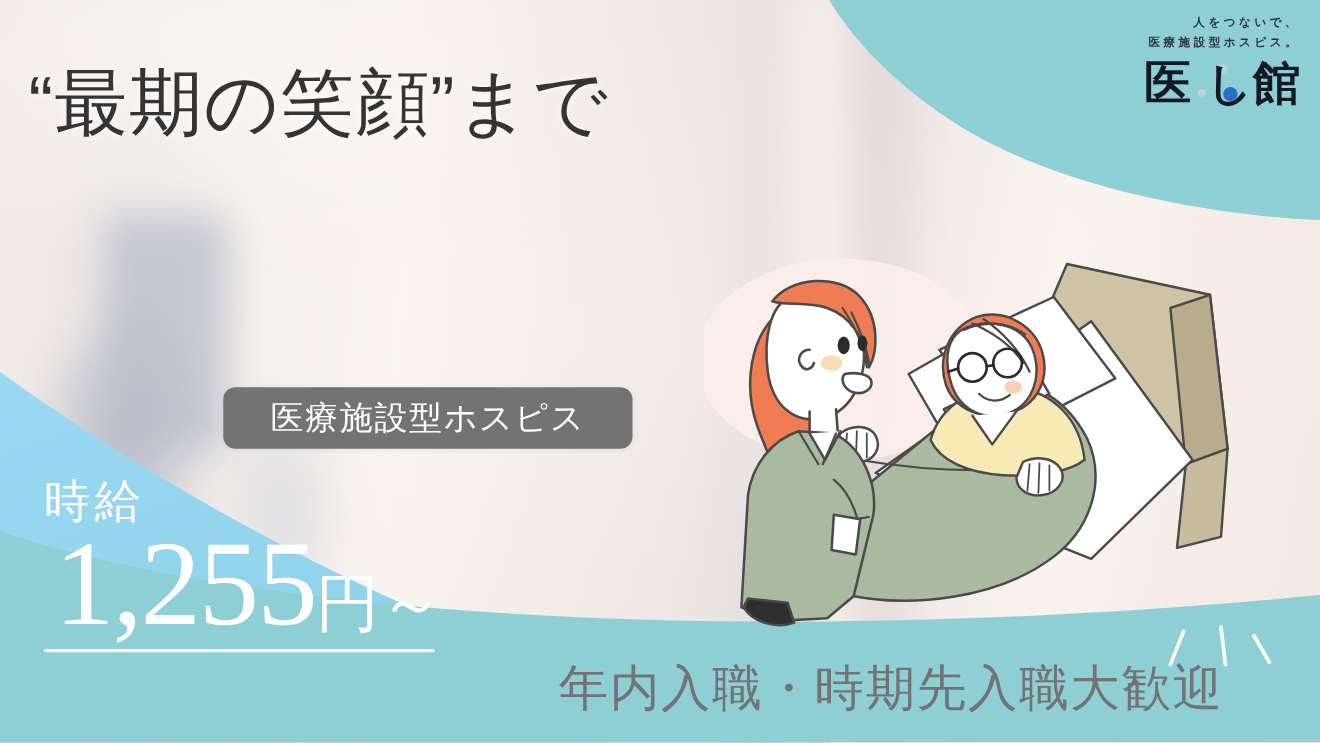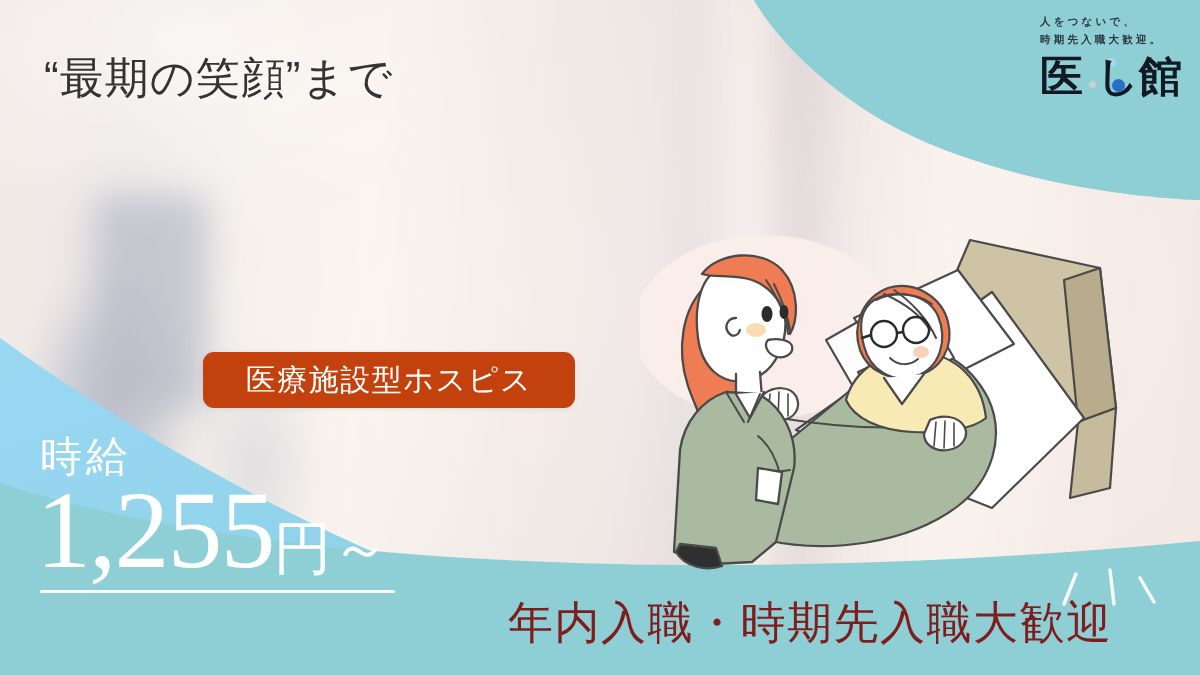--- a/index.html
+++ b/index.html
@@ -66,21 +66,21 @@
 
   
   
   .teal-top { position:absolute; right:0; top:0; width:470px; height:200px; }
   
   .blue-wedge { position:absolute; left:0; top:300px; width:760px; height:376px; }
   
   .teal-bottom { position:absolute; left:0; bottom:0; width:1200px; height:300px; }
 
   
-  .logo { position:absolute; right:18px; top:12px; text-align:left; }
+  .logo { position:absolute; right:18px; top:12px; text-align:right; }
   .logo-tag {
     font-size:10.5px; color:#2c3540; line-height:1.75;
     letter-spacing:3.2px; font-weight:600;
     white-space:nowrap;
   }
   .logo-main {
     margin-top:5px;
     display:flex; align-items:center; justify-content:center;
     gap:3px;
   }
@@ -96,24 +96,23 @@
   }
   .logo-dot { position:absolute; border-radius:50%; }
   .dot-blue  { width:13px; height:13px; background:#2a6fc4; left:26px; top:25px; }
   .dot-pale  { width:9px;  height:9px;  background:#a8d8e8; left:21px; top:4px;  }
   .dot-grey  { width:7px;  height:7px;  background:#c9cfd4; left:3px;  top:27px; }
 
   
   .headline {
     position:absolute; left:0; top:48px; width:845px;
     color:#343434;
-    font-size:44px; font-weight:400; line-height:1.38;
+    font-size:67px; font-weight:400; line-height:1.38;
     letter-spacing:1px;
     text-shadow:0 1px 9px rgba(255,255,255,.78);
-    margin-left:18px;
   }
   .headline .l1 { display:block; padding-left:26px; }
   .headline .l2 { display:block; text-align:right; padding-right:24px; }
 
   
   .sub-block { position:absolute; left:196px; top:249px; width:376px; text-align:center; }
   .sub-rule {
     height:1px; width:100%;
     background:linear-gradient(90deg, rgba(120,115,112,0) 0%, rgba(110,105,102,.8) 12%, rgba(110,105,102,.8) 88%, rgba(120,115,112,0) 100%);
   }
@@ -124,47 +123,48 @@
   }
   .sub-rule2 {
     height:1px; width:100%;
     background:linear-gradient(90deg, rgba(120,115,112,0) 0%, rgba(110,105,102,.55) 14%, rgba(110,105,102,.55) 86%, rgba(120,115,112,0) 100%);
   }
 
   
   .badge {
     position:absolute; left:203px; top:352px;
     width:372px; height:56px; border-radius:11px;
-    background:#c2410c;
+    background:#737373;
     display:flex; align-items:center; justify-content:center;
     color:#ffffff; font-size:30px; letter-spacing:1.5px;
     box-shadow:0 1px 5px rgba(80,120,150,.12);
   }
 
   
   .salary { position:absolute; left:36px; top:404px; width:380px; color:#ffffff;
             font-family:"Liberation Serif", serif;margin-top:32px; }
   .salary-label { font-size:42px; line-height:1; letter-spacing:4px; padding-left:4px; }
   .salary-row {
     display:flex; align-items:flex-end; line-height:.92;
     margin-top:2px;
+    justify-content:center;
   }
   .salary-num  { font-size:110px; letter-spacing:-2px; }
   .salary-unit { font-size:58px; padding-bottom:6px; letter-spacing:0px; }
   .salary-rule {
     height:3px; width:355px; background:#ffffff; margin:9px 0 0 4px; border-radius:2px;
   }
   .salary-note {
     font-size:41px; letter-spacing:1px; padding:9px 0 0 28px; line-height:1.1;
   }
 
   
   .bottom-cta {
     position:absolute; left:508px; bottom:24px;
-    color:#7f1d1d; font-family:Liberation Mono, monospace;
+    color:#737373; font-family:Liberation Serif, serif;
     font-size:45px; letter-spacing:1.5px; line-height:1.1;
     white-space:nowrap;
   }
 
   
   .illo { position:absolute; right:0; top:222px; width:560px; height:420px; }
 </style>
 </head>
 <body>
 
@@ -306,21 +306,21 @@
       <span class="salary-num">1,255</span>
       <span class="salary-unit">円～</span>
     </div>
     <div class="salary-rule"></div>
   </div>
 
   <div class="bottom-cta">年内入職・時期先入職大歓迎</div>
 
   <div class="logo">
     <div class="logo-tag">人をつないで、</div>
-    <div class="logo-tag">時期先入職大歓迎。</div>
+    <div class="logo-tag">医療施設型ホスピス。</div>
     <div class="logo-main">
       <span class="kanji">医</span>
       <span class="logo-dotwrap">
         <span class="logo-dot dot-pale"></span>
         <span class="logo-dot dot-grey"></span>
         <span class="logo-shi">し</span>
         <span class="logo-dot dot-blue"></span>
       </span>
       <span class="kanji">館</span>
     </div>

